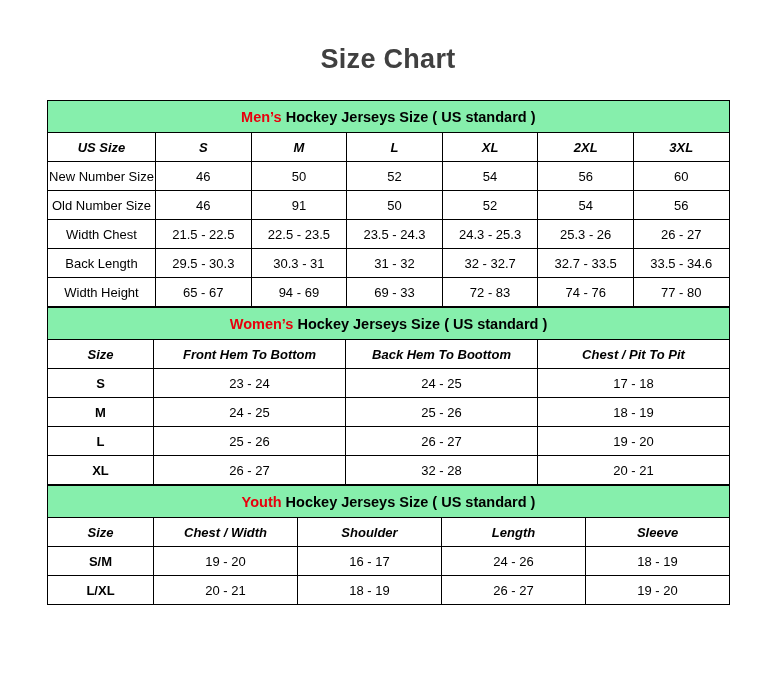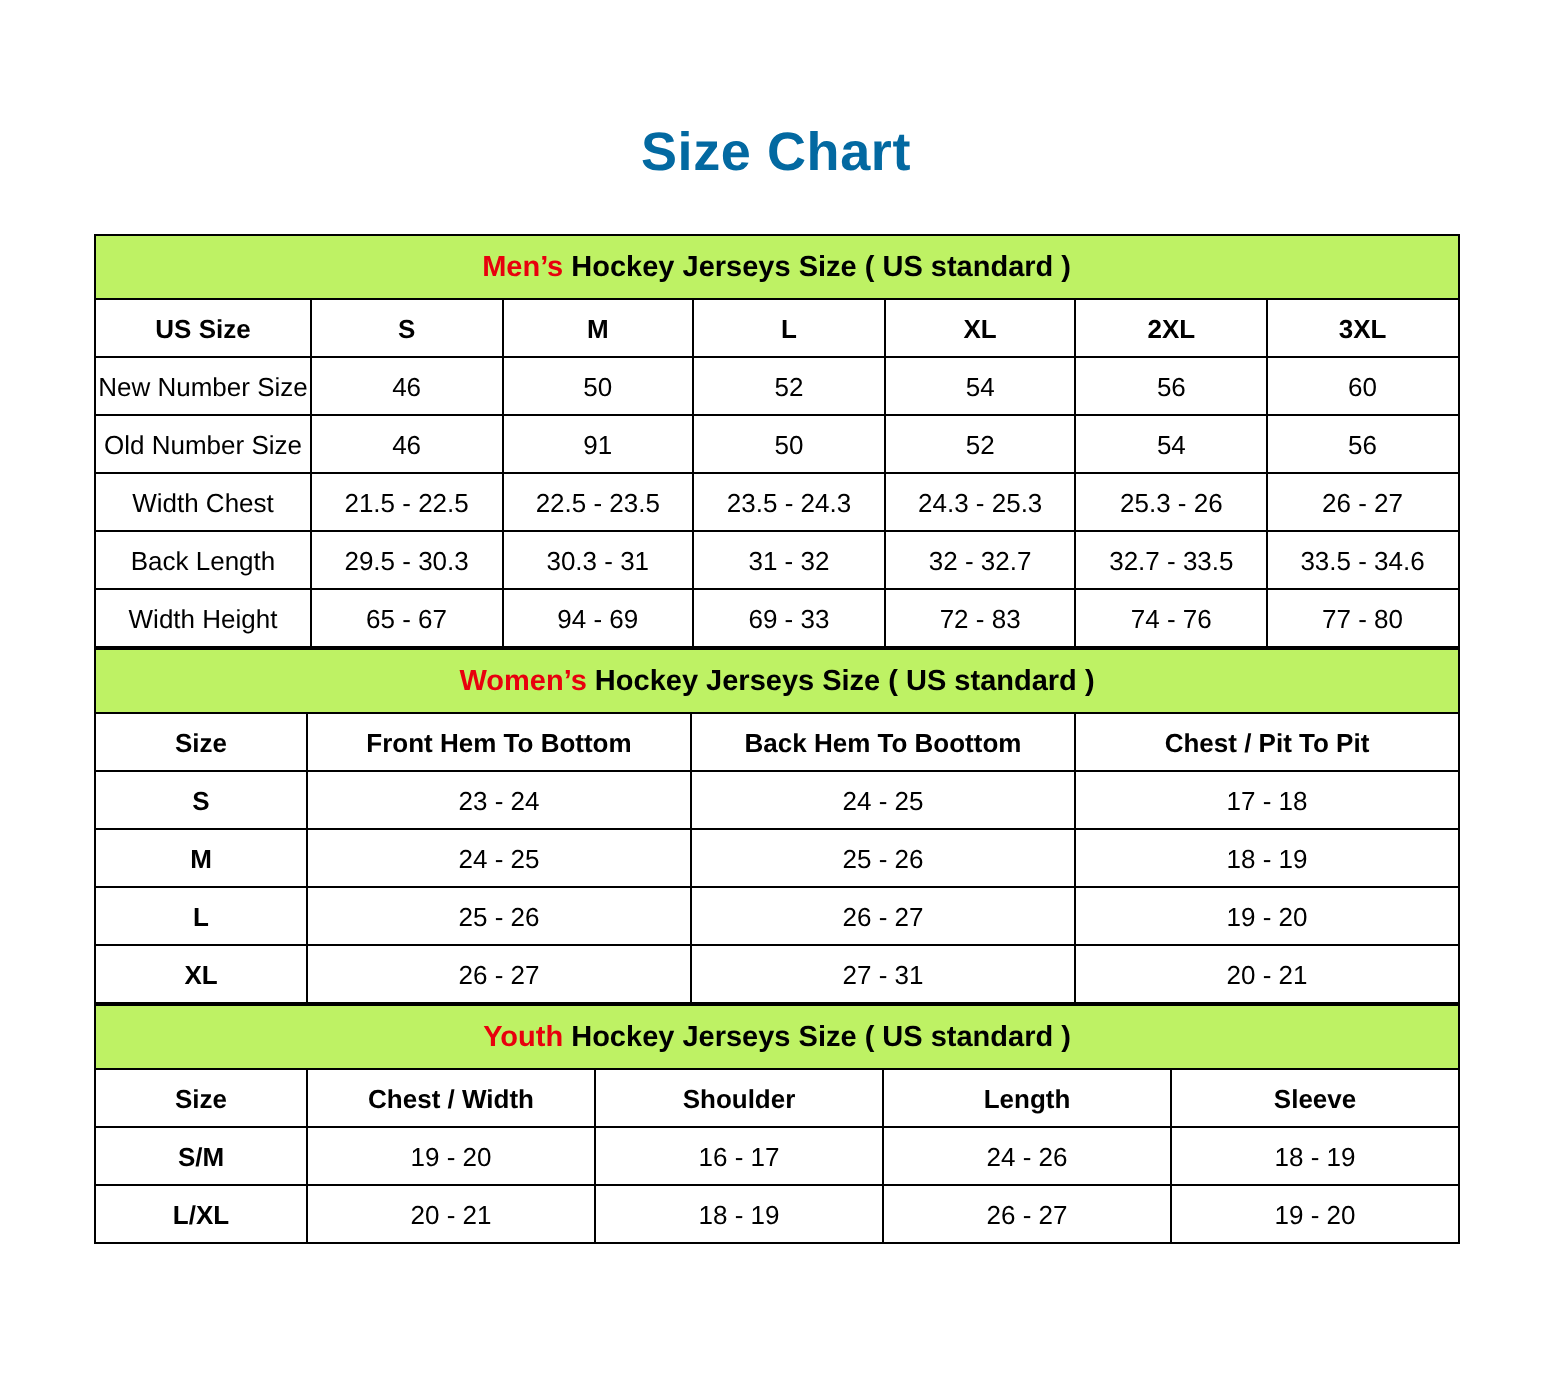--- a/index.html
+++ b/index.html
@@ -15,25 +15,25 @@
     overflow: hidden;
   }
   .page {
     position: relative;
     width: 776px;
     height: 692px;
     box-sizing: border-box;
   }
   .title {
     text-align: center;
-    color: #0369a1;
+    color: #404040;
     font-size: 27px;
     font-weight: bold;
     letter-spacing: 0.3px;
-    padding-top: 63px;
+    padding-top: 46px;
     padding-bottom: 0;
     line-height: 1;
   }
   .tables {
     margin: 0 auto;
     width: 682px;
     padding-top: 27px;
   }
   table {
     border-collapse: collapse;
@@ -43,31 +43,32 @@
   td, th {
     border: 1px solid #000000;
     font-size: 13px;
     text-align: center;
     vertical-align: middle;
     padding: 0;
     height: 28px;
     font-weight: normal;
   }
   .banner {
-    background: #bef264;
+    background: #86efac;
     font-weight: bold;
     font-size: 14.5px;
     height: 31px;
   }
   .banner .accent {
     color: #e8000d;
     font-weight: bold;
   }
   .hdr {
     font-weight: bold;
+    font-style: italic;
   }
   .rowlabel {
     font-weight: normal;
     margin-top: 21px;
   }
   .rowlabel-b {
     font-weight: bold;
   }
   .men-col-0 { width: 108px; }
   .men-col { width: 95.6px; }
@@ -191,21 +192,21 @@
         </tr>
         <tr>
           <td class="rowlabel-b">L</td>
           <td>25 - 26</td>
           <td>26 - 27</td>
           <td>19 - 20</td>
         </tr>
         <tr>
           <td class="rowlabel-b">XL</td>
           <td>26 - 27</td>
-          <td>27 - 31</td>
+          <td>32 - 28</td>
           <td>20 - 21</td>
         </tr>
       </tbody>
     </table>
 
     <table>
       <colgroup>
         <col class="yt-col-0">
           <col class="yt-col">
           <col class="yt-col">

